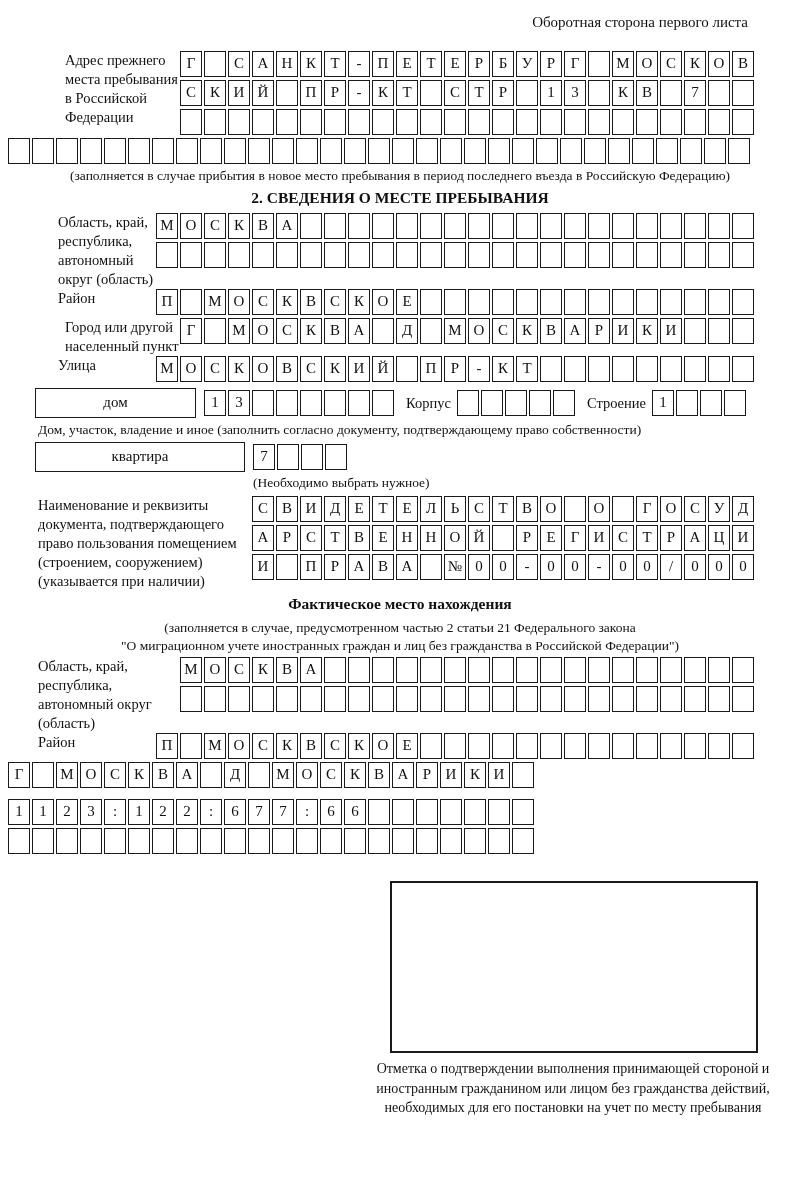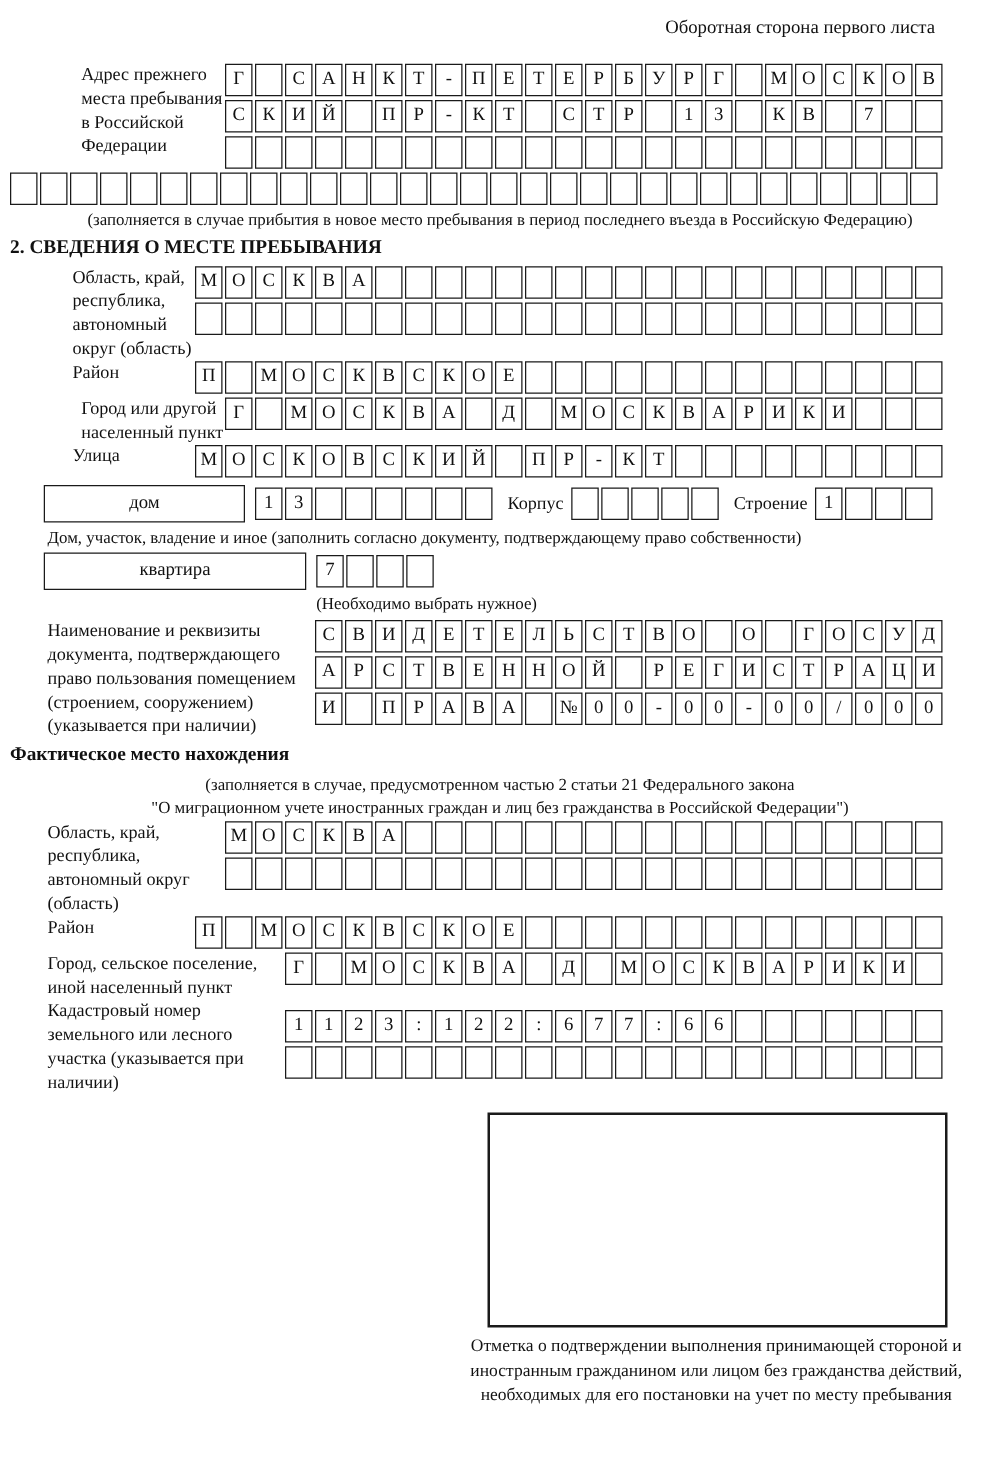--- a/index.html
+++ b/index.html
@@ -17,21 +17,21 @@
   .label { line-height: 19px; }
   .cells-col { display: block; }
   .cells-line { display: flex; margin-bottom: 3px; }
   .cell {
     display: inline-block; width: 22px; height: 26px; flex: 0 0 22px;
     border: 1.5px solid #1a1a1a; margin-right: 2px;
     text-align: center; line-height: 23px; font-size: 15px;
   }
   .note-c { text-align: center; font-size: 13.5px; line-height: 18px; }
   .note-l { font-size: 13.5px; line-height: 19px; margin-left: 30px; }
-  .sec-title { font-weight: bold; font-size: 15.5px; margin: 4px 0 6px 0; }
+  .sec-title { text-align: center; font-weight: bold; font-size: 15.5px; margin: 4px 0 6px 0; }
 
   
   .lab-prev   { flex: 0 0 172px; padding-left: 57px; }
   .lab-s2     { flex: 0 0 148px; padding-left: 50px; }
   .lab-s2city { flex: 0 0 172px; padding-left: 57px; }
   .lab-doc    { flex: 0 0 244px; padding-left: 30px; }
   .lab-act    { flex: 0 0 172px; padding-left: 30px; }
   .lab-act2   { flex: 0 0 148px; padding-left: 30px; }
   .lab-act3   { flex: 0 0 220px; padding-left: 30px; }
   .lab-cad    { flex: 0 0 220px; padding-left: 30px; height: 58px; overflow: visible; }
@@ -546,21 +546,20 @@
         <span class="cell"></span>
         <span class="cell"></span>
         <span class="cell"></span>
         <span class="cell"></span>
         <span class="cell"></span>
         <span class="cell"></span>
       </div>
   </div>
 
   <div class="frow">
-    <div class="label lab-act3">Город, сельское поселение, иной населенный пункт</div>
     <div class="cells-line">
         <span class="cell">Г</span>
         <span class="cell"></span>
         <span class="cell">М</span>
         <span class="cell">О</span>
         <span class="cell">С</span>
         <span class="cell">К</span>
         <span class="cell">В</span>
         <span class="cell">А</span>
         <span class="cell"></span>
@@ -574,21 +573,20 @@
         <span class="cell">А</span>
         <span class="cell">Р</span>
         <span class="cell">И</span>
         <span class="cell">К</span>
         <span class="cell">И</span>
         <span class="cell"></span>
       </div>
   </div>
 
   <div class="frow">
-    <div class="label lab-cad">Кадастровый номер земельного или лесного участка (указывается при наличии)</div>
     <div class="cells-col" style="margin-top:8px;">
       <div class="cells-line">
           <span class="cell">1</span>
           <span class="cell">1</span>
           <span class="cell">2</span>
           <span class="cell">3</span>
           <span class="cell">:</span>
           <span class="cell">1</span>
           <span class="cell">2</span>
           <span class="cell">2</span>

